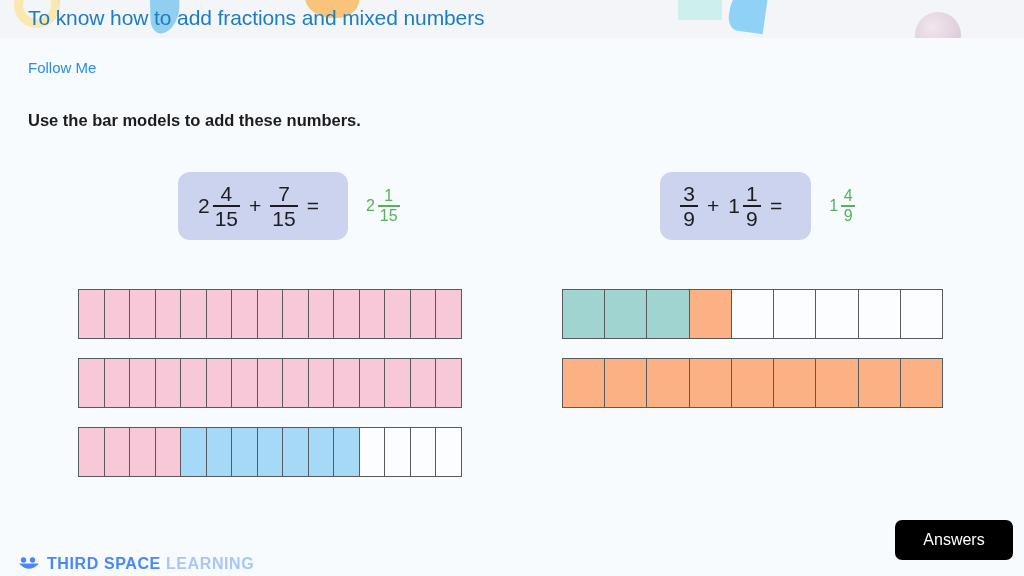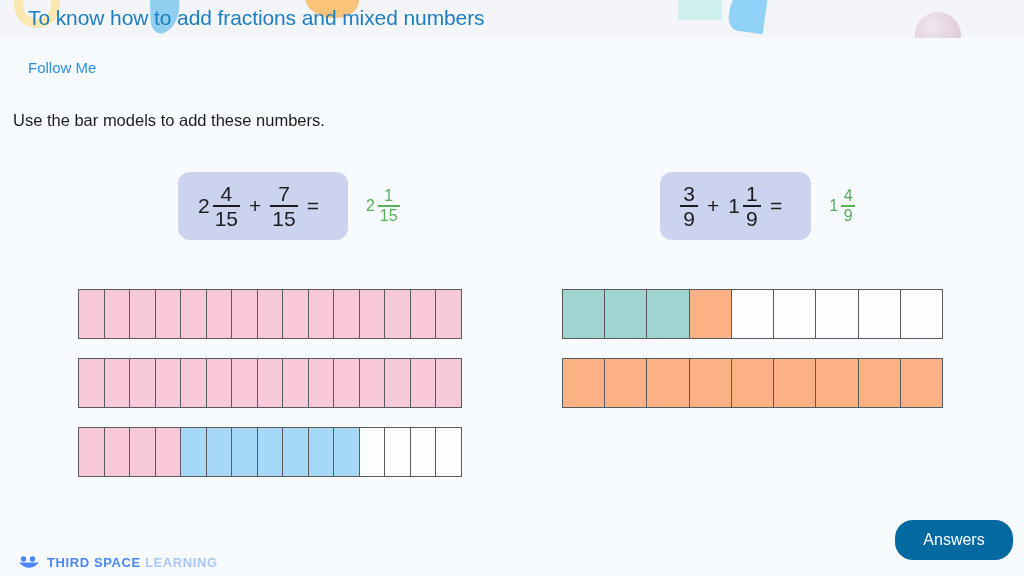--- a/index.html
+++ b/index.html
@@ -81,23 +81,23 @@
 
   
   .subtitle {
     position: absolute;
     left: 28px; top: 59px;
     font-size: 15px;
     color: #2b8fdd;
   }
   .instruction {
     position: absolute;
-    left: 13px; top: 111px;
+    left: 28px; top: 111px;
     font-size: 16.5px;
-    font-weight: normal;
+    font-weight: bold;
     color: #1d1d1f;
   }
 
   
   .eq-block { position: absolute; }
   .eq-box {
     background: #ccd3ee;
     border-radius: 12px;
     display: inline-flex;
     align-items: center;
@@ -158,31 +158,31 @@
 
   
   .brand {
     position: absolute;
     left: 18px; top: 555px;
     display: flex;
     align-items: center;
     gap: 7px;
   }
   .brand-mark { width: 22px; height: 14px; display: block; }
-  .brand-text { font-size: 13px; font-weight: bold; letter-spacing: .6px; }
+  .brand-text { font-size: 16px; font-weight: bold; letter-spacing: .6px; }
   .brand-strong { color: #4a86f7; }
   .brand-light { color: #a9c6f8; }
 
   .answers-button {
     position: absolute;
     left: 895px; top: 520px;
     width: 118px; height: 40px;
-    background: #0369a1;
+    background: #000000;
     border: none;
-    border-radius: 18px;
+    border-radius: 7px;
     color: #ffffff;
     font-size: 16px;
     font-family: "Liberation Sans", sans-serif;
     cursor: pointer;
   }
 </style>
 </head>
 <body>
 
 <div class="header-band">

